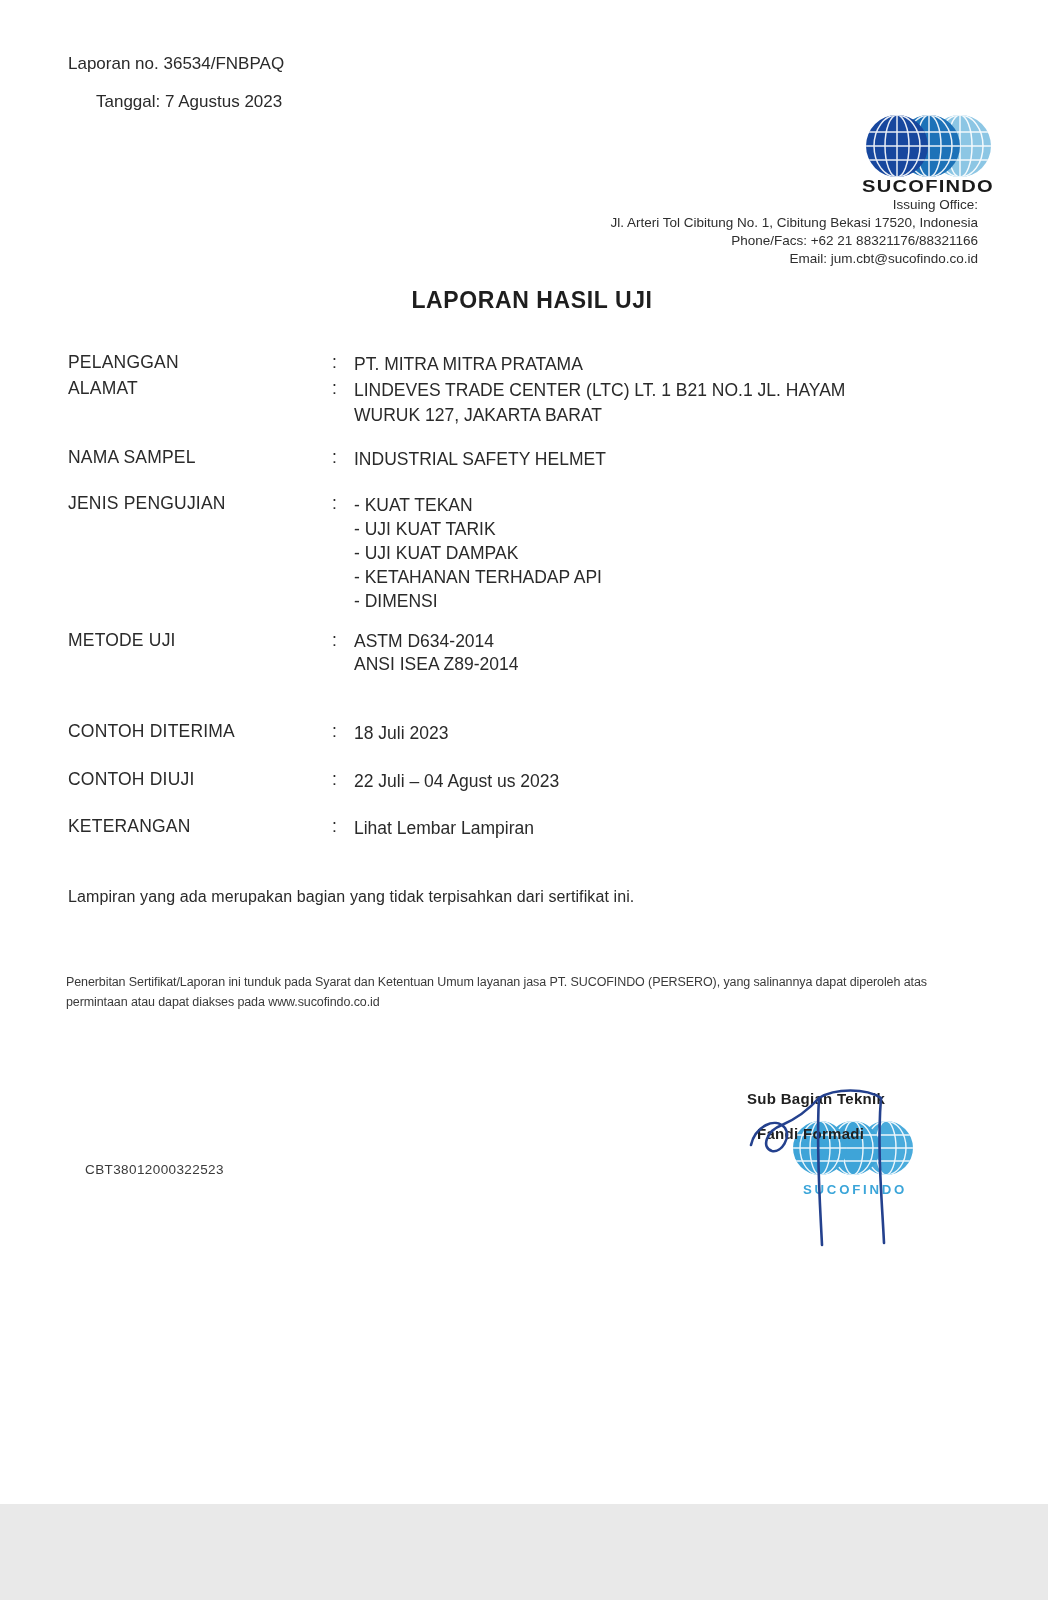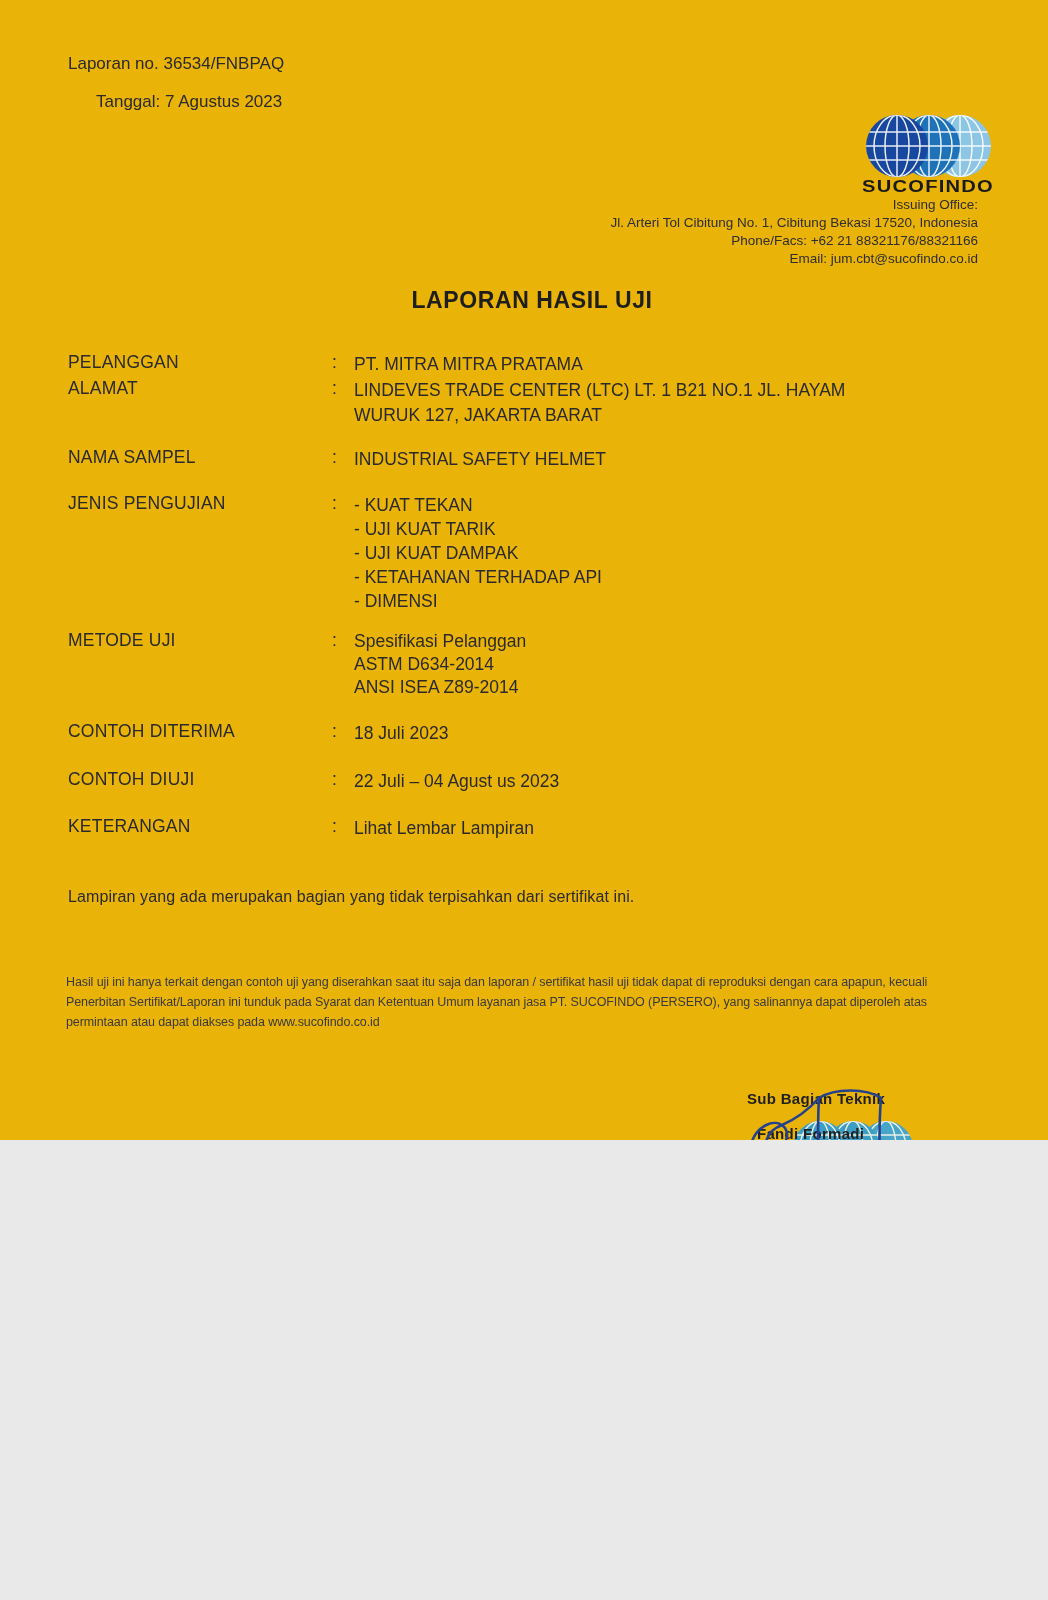--- a/index.html
+++ b/index.html
@@ -1,23 +1,23 @@
 <!DOCTYPE html>
 <html><head>
 <meta charset="utf-8">
 <style>
   * { margin: 0; padding: 0; box-sizing: border-box; }
   html, body { background: #e9e9e9; }
   body { font-family: "Liberation Sans", sans-serif; }
   .page {
     position: relative;
     width: 1048px;
-    height: 1140px;
+    height: 1504px;
     margin: 0 auto;
-    background: #eab308;
+    background: #ffffff;
     color: #262626;
     overflow: hidden;
   }
   .abs { position: absolute; }
 
   .report-meta { font-size: 17px; color: #2a2a2a; }
 
   .issuing { text-align: right; font-size: 13.5px; line-height: 18px; color: #2e2e2e; }
 
   .doc-title {
@@ -153,21 +153,20 @@
       <div class="field-line">- UJI KUAT DAMPAK</div>
       <div class="field-line">- KETAHANAN TERHADAP API</div>
       <div class="field-line">- DIMENSI</div>
     </div>
   </div>
 
   <div class="field-row lh23" style="top:630px;">
     <div class="field-label">METODE UJI</div>
     <div class="field-colon">:</div>
     <div class="field-value">
-      <div class="field-line">Spesifikasi Pelanggan</div>
       <div class="field-line">ASTM D634-2014</div>
       <div class="field-line">ANSI ISEA Z89-2014</div>
     </div>
   </div>
 
   <div class="field-row lh25" style="top:721px;">
     <div class="field-label">CONTOH DITERIMA</div>
     <div class="field-colon">:</div>
     <div class="field-value">
       <div class="field-line">18 Juli 2023</div>
@@ -186,21 +185,20 @@
     <div class="field-label">KETERANGAN</div>
     <div class="field-colon">:</div>
     <div class="field-value">
       <div class="field-line">Lihat Lembar Lampiran</div>
     </div>
   </div>
 
   <div class="abs note-line" style="left:68px; top:888px;">Lampiran yang ada merupakan bagian yang tidak terpisahkan dari sertifikat ini.</div>
 
   <div class="abs fine-print" style="left:66px; top:972px;">
-    <div class="fp-line">Hasil uji ini hanya terkait dengan contoh uji yang diserahkan saat itu saja dan laporan / sertifikat hasil uji tidak dapat di reproduksi dengan cara apapun, kecuali</div>
     <div class="fp-line">Penerbitan Sertifikat/Laporan ini tunduk pada Syarat dan Ketentuan Umum layanan jasa PT. SUCOFINDO (PERSERO), yang salinannya dapat diperoleh atas</div>
     <div class="fp-line">permintaan atau dapat diakses pada www.sucofindo.co.id</div>
   </div>
 
   <div class="abs sig-dept" style="left:747px; top:1090px;">Sub Bagian Teknik</div>
 
   <div class="abs" style="left:790px; top:1116px; opacity:0.92;">
     <svg width="130" height="88" viewBox="0 0 130 88">
       <defs>
         <clipPath id="sL">

